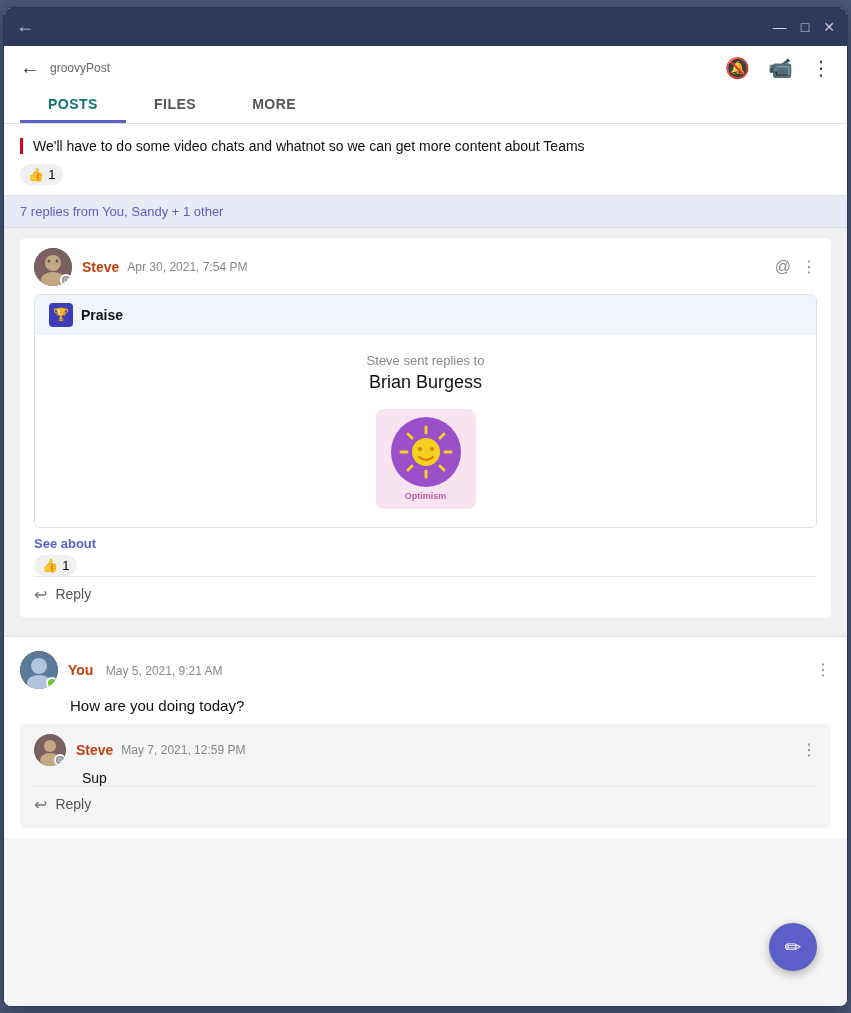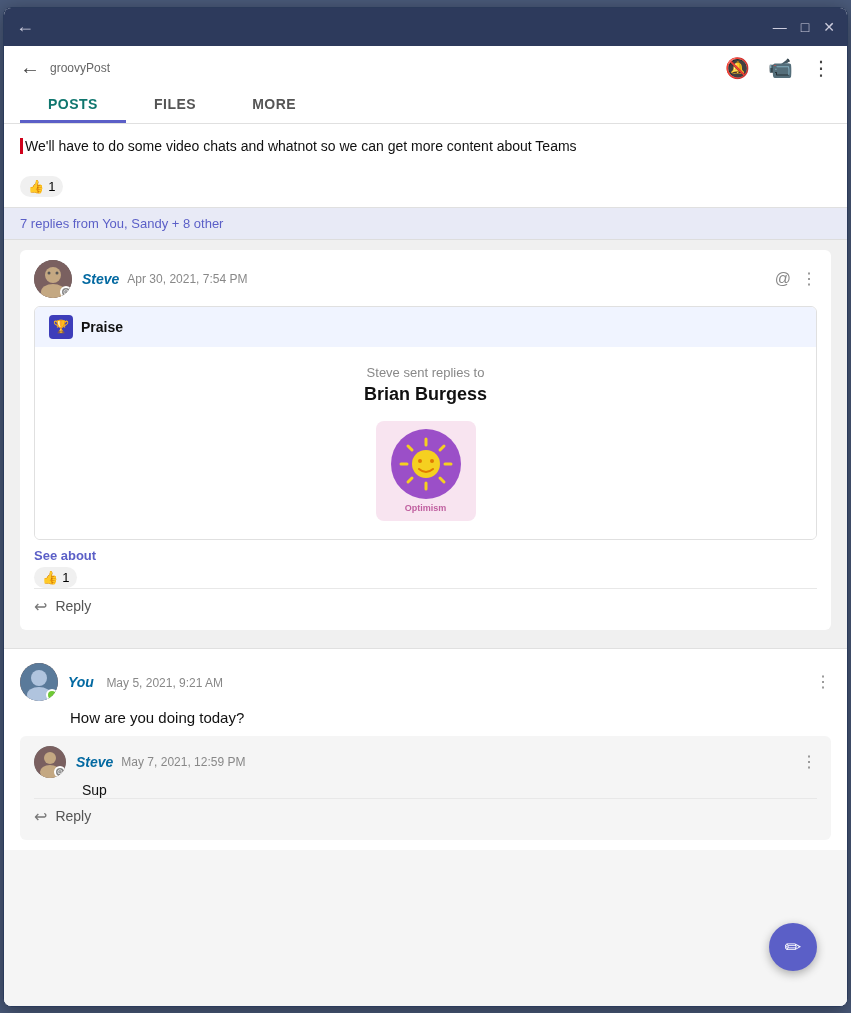--- a/index.html
+++ b/index.html
@@ -110,23 +110,23 @@
       background: #f5f5f5;
     }
     .post-message-block {
       background: #fff;
       border-bottom: 1px solid #e0e0e0;
       padding: 14px 16px 10px 16px;
     }
     .post-text {
       font-size: 14px;
       color: #111;
-      margin-bottom: 22px;
+      margin-bottom: 10px;
       border-left: 3px solid #d0021b;
-      padding-left: 2px;
+      padding-left: 10px;
     }
     .reaction-row {
       display: flex;
       align-items: center;
       gap: 6px;
     }
     .reaction-badge {
       background: #f0f0f0;
       border-radius: 12px;
       padding: 3px 8px;
@@ -202,23 +202,22 @@
       right: 0;
       display: flex;
       align-items: center;
       justify-content: center;
       font-size: 7px;
       color: #fff;
     }
     .msg-name {
       font-size: 14px;
       font-weight: 600;
-      color: #0369a1;
+      color: #c2410c;
       margin-right: 8px;
-      font-style: italic;
     }
     .msg-time {
       font-size: 12px;
       color: #888;
     }
     .msg-actions {
       margin-left: auto;
       display: flex;
       gap: 10px;
       align-items: center;
@@ -261,21 +260,21 @@
       text-align: center;
       background: #fff;
     }
     .praise-sent-text {
       font-size: 13px;
       color: #888;
       margin-bottom: 4px;
     }
     .praise-recipient {
       font-size: 18px;
-      font-weight: 700;
+      font-weight: 400;
       color: #111;
       margin-bottom: 16px;
     }
     .praise-badge {
       width: 100px;
       height: 100px;
       margin: 0 auto;
       background: #f8e4f0;
       border-radius: 8px;
       display: flex;
@@ -411,21 +410,21 @@
     <div class="post-message-block">
       <div class="post-text">We'll have to do some video chats and whatnot so we can get more content about Teams</div>
       <div class="reaction-row">
         <div class="reaction-badge">
           <span>👍</span>
           <span>1</span>
         </div>
       </div>
     </div>
 
-    <div class="replies-banner">7 replies from You, Sandy + 8 other</div>
+    <div class="replies-banner">7 replies from You, Sandy + 1 other</div>
 
     <div class="thread-section">
       <div class="message-card">
 
         <div class="message-header">
           <div class="avatar">
             <div class="avatar-img">
 
               <svg width="38" height="38" viewBox="0 0 38 38">
                 <circle cx="19" cy="19" r="19" fill="#7a6060"></circle>

